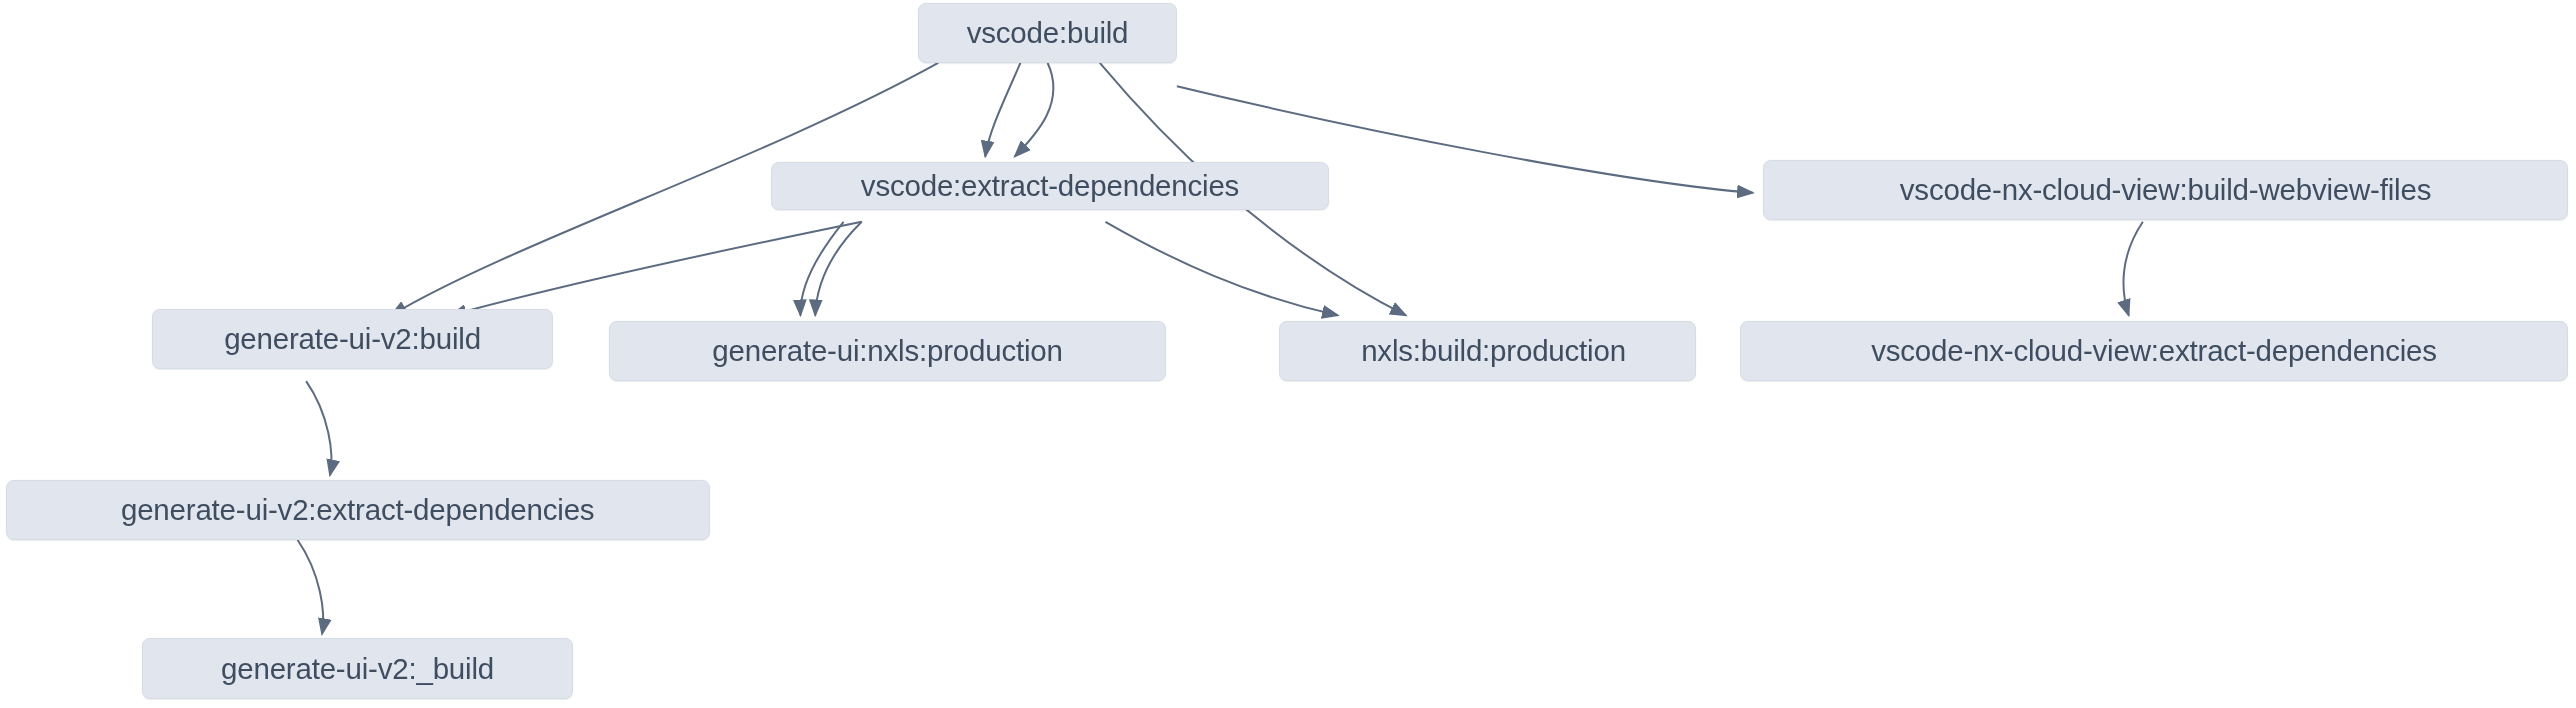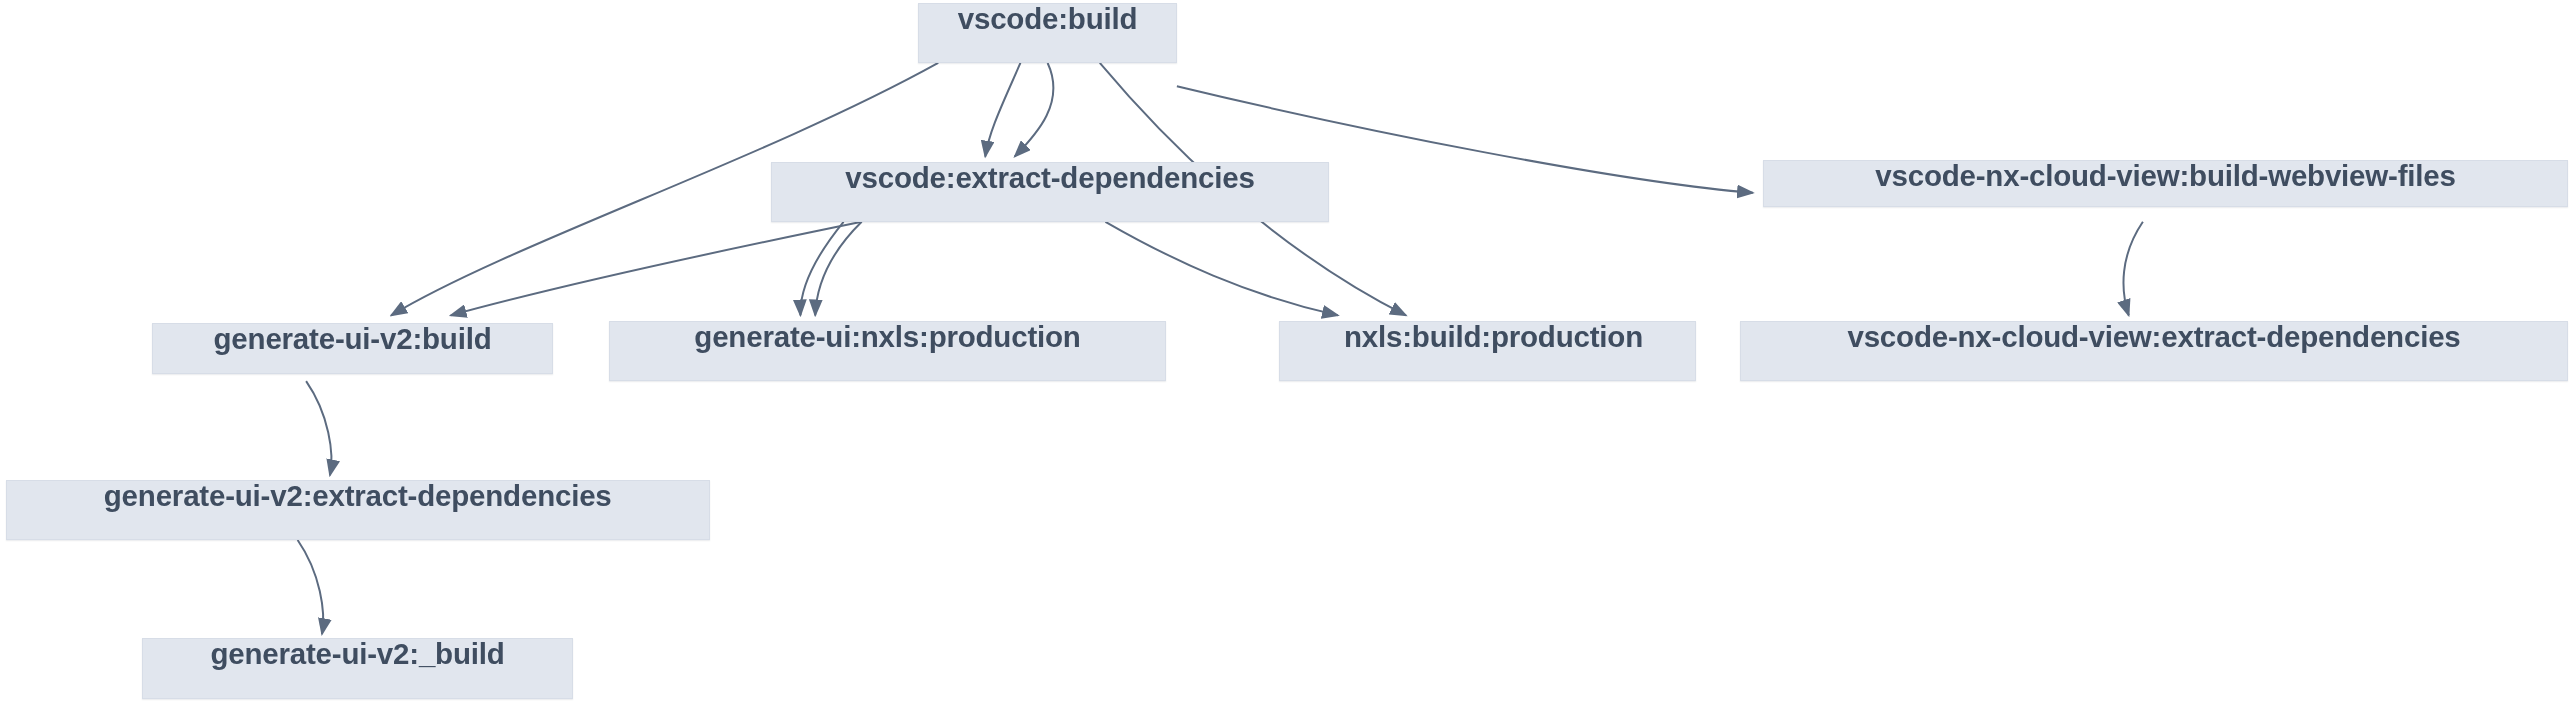--- a/index.html
+++ b/index.html
@@ -25,27 +25,28 @@
     top: 0;
     width: 2576px;
     height: 709px;
     pointer-events: none;
   }
   .graph-node {
     position: absolute;
     box-sizing: border-box;
     background: #e1e6ee;
     border: 0.6px solid #d7dde7;
-    border-radius: 0;
+    border-radius: 8px;
     display: flex;
+    align-items: center;
     justify-content: center;
     color: #3f4d60;
     font-size: 29.5px;
     font-family: "Liberation Sans", sans-serif;
-    font-weight: 700;
+    font-weight: 400;
     letter-spacing: -0.2px;
     white-space: nowrap;
     box-shadow: 0 0.6px 1.1px rgba(60,72,88,0.10);
   }
   .node-label {
     padding: 0 19px;
     line-height: 1;
   }
 </style>
 </head>
@@ -72,27 +73,27 @@
         <path d="M 3780,391 C 3740,450 3740,510 3755,556" fill="none" stroke="#5c6b80" stroke-width="3.5" marker-end="url(#arrowhead)"></path>
         <path d="M 540,672 C 580,730 590,800 582,838" fill="none" stroke="#5c6b80" stroke-width="3.5" marker-end="url(#arrowhead)"></path>
         <path d="M 525,952 C 565,1010 575,1080 568,1118" fill="none" stroke="#5c6b80" stroke-width="3.5" marker-end="url(#arrowhead)"></path>
       </g>
   </svg>
 
   <div id="node-group">
       <div class="graph-node" style="left: 918px; top: 2.8px; width: 259px; height: 60px;">
         <span class="node-label">vscode:build</span>
       </div>
-      <div class="graph-node" style="left: 771px; top: 162px; width: 558px; height: 60px;">
+      <div class="graph-node" style="left: 771px; top: 162px; width: 558px; height: 48px;">
         <span class="node-label">vscode:extract-dependencies</span>
       </div>
-      <div class="graph-node" style="left: 1763px; top: 160px; width: 805px; height: 47px;">
+      <div class="graph-node" style="left: 1763px; top: 160px; width: 805px; height: 60px;">
         <span class="node-label">vscode-nx-cloud-view:build-webview-files</span>
       </div>
-      <div class="graph-node" style="left: 152px; top: 323px; width: 401px; height: 51px;">
+      <div class="graph-node" style="left: 152px; top: 309px; width: 401px; height: 60px;">
         <span class="node-label">generate-ui-v2:build</span>
       </div>
       <div class="graph-node" style="left: 609px; top: 321px; width: 557px; height: 60px;">
         <span class="node-label">generate-ui:nxls:production</span>
       </div>
       <div class="graph-node" style="left: 1279px; top: 321px; width: 417px; height: 60px; padding-left: 12px;">
         <span class="node-label">nxls:build:production</span>
       </div>
       <div class="graph-node" style="left: 1740px; top: 321px; width: 828px; height: 60px;">
         <span class="node-label">vscode-nx-cloud-view:extract-dependencies</span>

